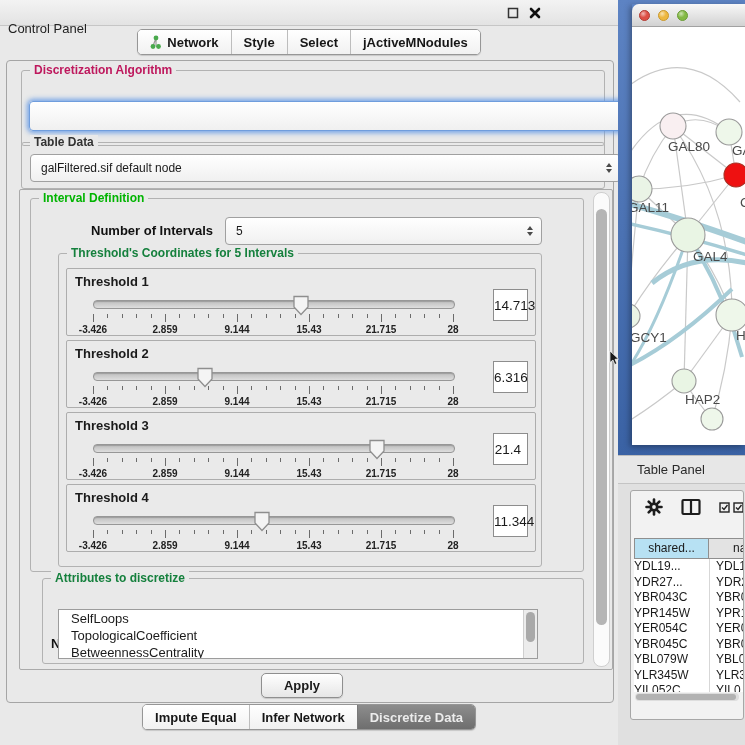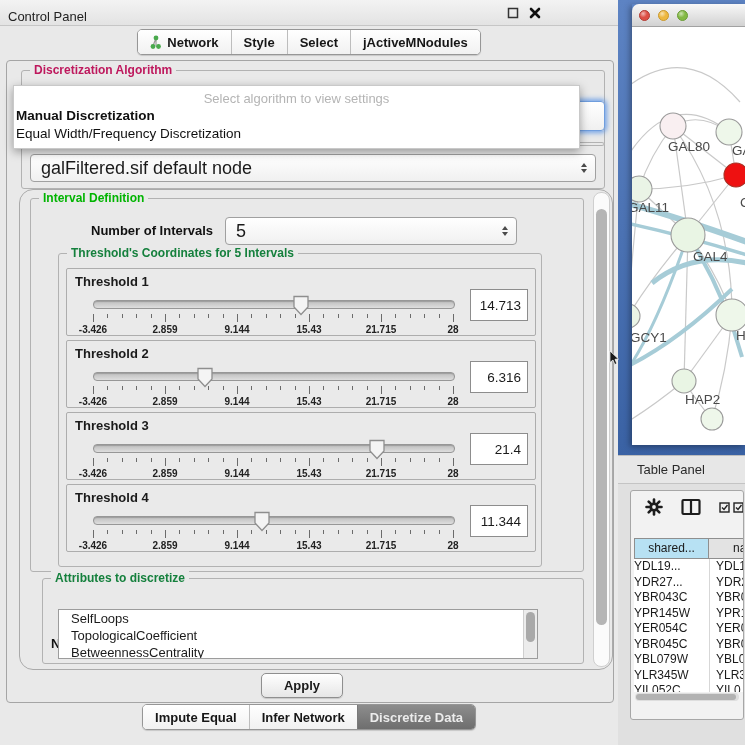--- a/index.html
+++ b/index.html
@@ -2,70 +2,70 @@
 <html><head>
 <meta charset="utf-8">
 <style>
   html,body{margin:0;padding:0;background:#d8d8d8;}
   #app{position:relative;width:745px;height:745px;overflow:hidden;
        font-family:"Liberation Sans",sans-serif;background:#e2e2e2;color:#1a1a1a;}
   
   .control-panel{position:absolute;left:0;top:0;width:618px;height:745px;background:#e9e9e9;}
   .titlebar{position:absolute;left:0;top:0;width:100%;height:25px;
             background:linear-gradient(#f3f3f3,#e3e3e3);border-bottom:1px solid #c6c6c6;}
-  .titlebar .ttl{position:absolute;left:8px;top:4px;line-height:25px;font-size:13px;color:#222;}
+  .titlebar .ttl{position:absolute;left:8px;top:16px;line-height:25px;font-size:13px;color:#222;}
   .winbtn{position:absolute;top:7px;width:12px;height:12px;}
   .tabrow{position:absolute;left:0;width:618px;display:flex;justify-content:center;}
   .tabrow.top{top:29px;} .tabrow.bottom{top:704px;}
   .segmented{display:flex;height:24px;border:1px solid #969696;border-radius:5px;overflow:hidden;
              background:#fdfdfd;box-shadow:0 1px 1px rgba(0,0,0,.15);}
   .seg{display:flex;align-items:center;gap:5px;padding:0 12px;font-size:13px;font-weight:bold;
        color:#161616;border-left:1px solid #bdbdbd;background:linear-gradient(#ffffff,#f1f1f1);}
   .seg:first-child{border-left:none;}
   .seg.selected{background:linear-gradient(#8d8d8d,#6e6e6e);color:#ececec;border-left-color:#7a7a7a;}
   .main-box{position:absolute;left:6px;top:60px;width:606px;height:641px;border:1px solid #a5a5a5;
             border-radius:4px;background:#e9e9e9;}
   .group{position:absolute;border:1px solid #b2b2b2;border-radius:3px;}
   .gtitle{position:absolute;top:-8px;left:8px;background:#e9e9e9;padding:0 4px;
           font-size:12px;font-weight:bold;white-space:nowrap;}
   .gtitle.green{color:#00b400;} .gtitle.blue{color:#15803d;}
   .gtitle.muted{color:#be185d;} .gtitle.dark{color:#333;}
   .combo{position:absolute;background:linear-gradient(#ffffff,#f0f0f0);border:1px solid #a0a0a0;
-         border-radius:4px;font-size:18px;}
+         border-radius:4px;font-size:12px;padding-left:25px;}
   .combo .val{position:absolute;left:10px;top:0;right:24px;overflow:hidden;white-space:nowrap;}
   .combo .spin{position:absolute;right:8px;top:50%;transform:translateY(-50%);
                display:flex;flex-direction:column;gap:2px;}
   .tri-up{width:0;height:0;border-left:3.5px solid transparent;border-right:3.5px solid transparent;
           border-bottom:4.5px solid #4a4a4a;}
   .tri-dn{width:0;height:0;border-left:3.5px solid transparent;border-right:3.5px solid transparent;
           border-top:4.5px solid #4a4a4a;}
   .combo.focused{border-color:#6f9ddd;box-shadow:0 0 5px 2px rgba(95,150,230,.85);}
   .popup{position:absolute;left:6px;top:24px;width:565px;height:62px;background:#fff;
          border:1px solid #c9c9c9;box-shadow:0 3px 9px rgba(0,0,0,.35);z-index:50;}
   .popup .hint{position:absolute;left:0;top:5px;width:100%;text-align:center;color:#b4b4b4;font-size:13px;}
   .popup .opt{position:absolute;left:2px;font-size:13.5px;color:#101010;white-space:nowrap;}
   .scrollpanel{position:absolute;left:12px;top:128px;width:592px;height:479px;
-               border:1px solid #aaa;border-radius:14px;background:#e9e9e9;}
+               border:1px solid #aaa;border-radius:2px;background:#e9e9e9;}
   .vscroll{position:absolute;right:2px;top:2px;bottom:2px;width:15px;background:#fbfbfb;
            border:1px solid #cfcfcf;border-radius:8px;}
   .vthumb{position:absolute;left:2px;right:2px;background:#b5b5b5;border-radius:6px;}
   .label-b{position:absolute;font-size:13px;font-weight:bold;color:#111;white-space:nowrap;}
   .thr-box{position:absolute;left:7px;width:468px;height:66px;border:1px solid #adadad;
            border-radius:2px;background:#eaeaea;}
   .thr-label{position:absolute;left:8px;top:5px;font-size:13px;font-weight:bold;}
   .slider{position:absolute;left:26px;top:28px;width:360px;height:36px;}
   .track{position:absolute;left:0;top:3px;width:100%;height:7px;border-radius:4px;
          background:linear-gradient(#bdbdbd,#dedede);border:1px solid #979797;
          box-shadow:inset 0 1px 1px rgba(0,0,0,.18);}
   .thumb{position:absolute;top:-2px;width:17px;height:21px;transform:translateX(-50%);z-index:2;}
   .ticks{position:absolute;left:0;top:17px;width:100%;height:9px;}
   .ticks i{position:absolute;width:1px;background:#6b6b6b;display:block;}
   .tlabels{position:absolute;left:0;top:27px;width:100%;height:12px;}
   .tlabels b{position:absolute;transform:translateX(-50%);font-size:10px;font-weight:bold;color:#222;}
-  .thr-value{position:absolute;right:7px;top:20px;width:58px;height:32px;background:#fff;
+  .thr-value{position:absolute;right:7px;top:20px;width:35px;height:32px;background:#fff;
              border:1px solid #8d8d8d;font-size:13.5px;line-height:32px;text-align:right;
              padding-right:6px;box-sizing:border-box;}
   .listbox{position:absolute;background:#fff;border:1px solid #9c9c9c;overflow:hidden;}
   .listbox .li{font-size:13px;line-height:17px;padding-left:12px;white-space:nowrap;}
   .lscroll{position:absolute;right:0;top:0;bottom:0;width:13px;background:#ececec;border-left:1px solid #cfcfcf;}
   .lthumb{position:absolute;left:2px;right:2px;top:2px;height:62%;background:#a9a9a9;border-radius:5px;}
   .btn{position:absolute;border:1px solid #8f8f8f;border-radius:5px;background:linear-gradient(#ffffff,#e6e6e6);
        font-size:13px;font-weight:bold;text-align:center;box-shadow:0 1px 1px rgba(0,0,0,.15);}
   
   .desktop{position:absolute;left:618px;top:0;width:127px;height:455px;
@@ -140,25 +140,20 @@
         </div>
       </div>
 
     <div class="main-box">
 
       <div class="group" style="left:14px;top:9px;width:582px;height:74px;">
         <span class="gtitle muted">Discretization Algorithm</span>
       </div>
       <div class="combo focused" style="left:22px;top:40px;width:574px;height:28px;"></div>
 
-      <div class="popup">
-        <div class="hint">Select algorithm to view settings</div>
-        <div class="opt" style="top:22px;font-weight:bold;">Manual Discretization</div>
-        <div class="opt" style="top:40px;">Equal Width/Frequency Discretization</div>
-      </div>
 
       <div class="group" style="left:14px;top:81px;width:582px;height:45px;">
         <span class="gtitle dark">Table Data</span>
         <div class="combo" style="left:8px;top:11px;width:564px;height:26px;">
           <span class="val" style="line-height:26px;">galFiltered.sif default node</span>
           <span class="spin">
               <i class="tri-up"></i>
               <i class="tri-dn"></i>
             </span>
         </div>

